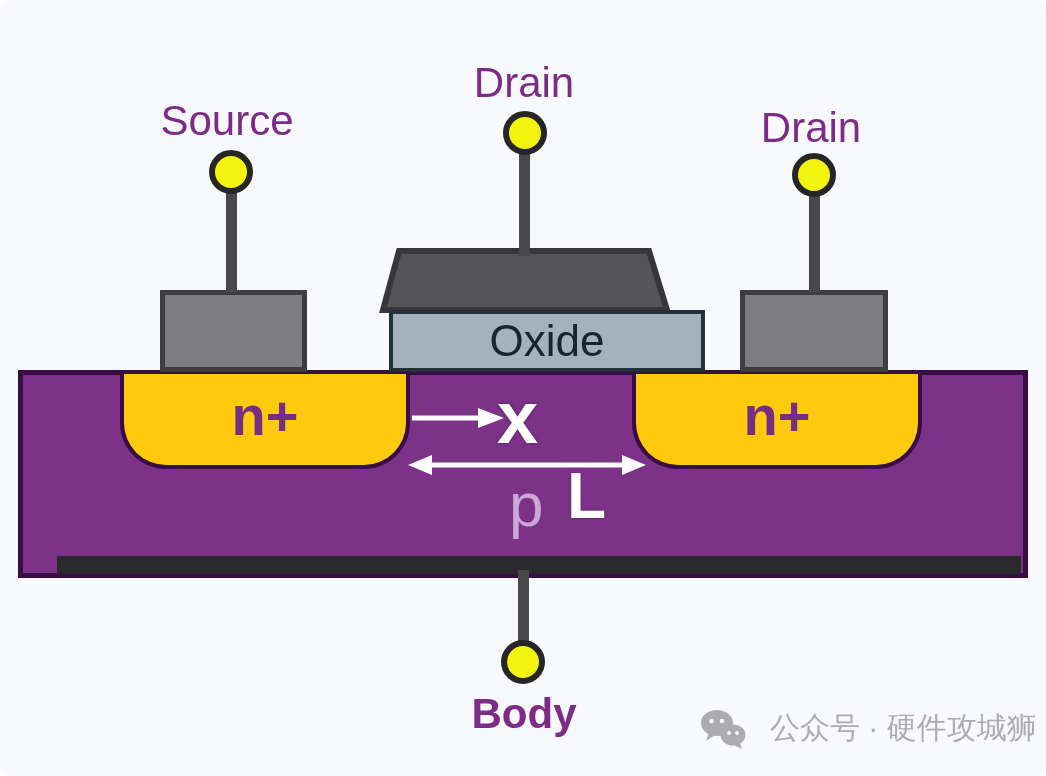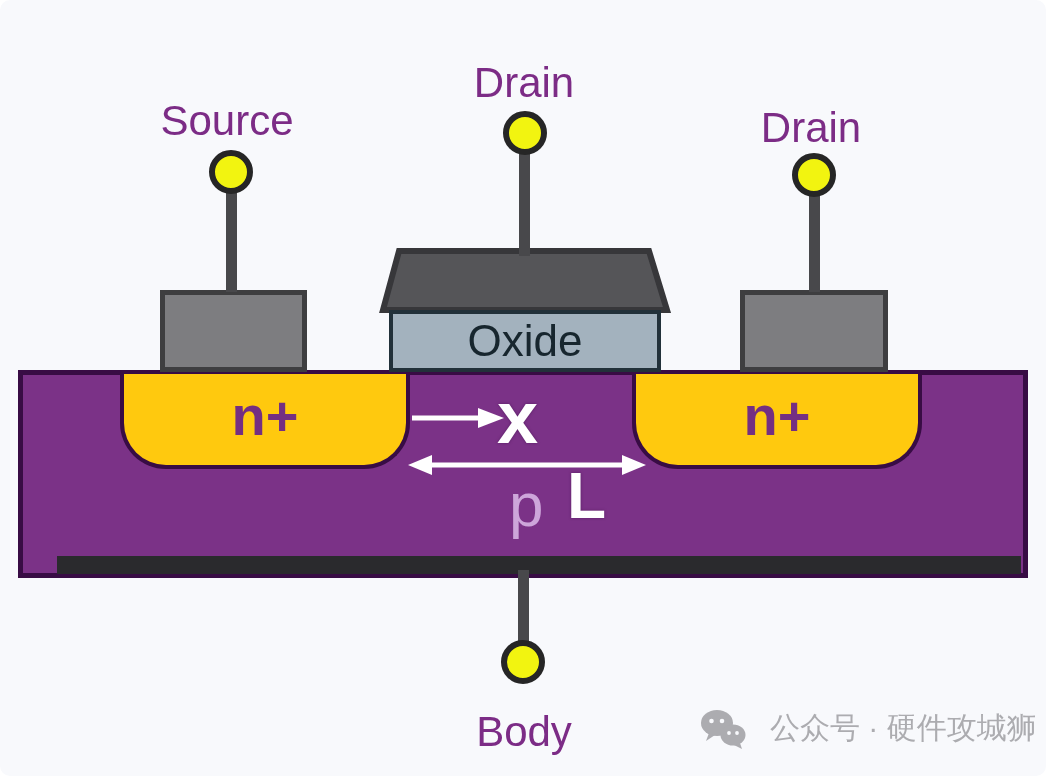--- a/index.html
+++ b/index.html
@@ -32,21 +32,21 @@
     border:6px solid #262626;
   }
   .contact{
     position:absolute;
     box-sizing:border-box;
     background:var(--contact,#7D7D80);
     border:5px solid #3E3E40;
   }
   .oxide{
     position:absolute;
-    left:389px;top:310px;width:272px;height:62px;
+    left:389px;top:310px;width:316px;height:62px;
     box-sizing:border-box;
     background:var(--oxide,#A3B2BE);
     border:4px solid #22313A;
     display:flex;align-items:center;justify-content:center;
     font-size:44px;color:#17262E;
   }
   .substrate{
     position:absolute;
     left:18px;top:370px;width:1010px;height:208px;
     box-sizing:border-box;
@@ -96,21 +96,21 @@
   }
 </style>
 </head>
 <body>
 
 <div class="canvas">
 
   <div class="term-label" style="left:227px;top:97px;">Source</div>
   <div class="term-label" style="left:524px;top:59px;">Drain</div>
   <div class="term-label" style="left:811px;top:97px;margin-top:7px;">Drain</div>
-  <div class="term-label" style="left:524px;top:708px;">Body</div>
+  <div class="term-label" style="left:524px;top:690px;font-weight:bold;">Body</div>
 
   <div class="substrate"></div>
   <div class="nplus" style="left:120px;">
     <span>n+</span>
   </div>
   <div class="nplus" style="left:632px;">
     <span>n+</span>
   </div>
   <div class="base-strip"></div>
 

